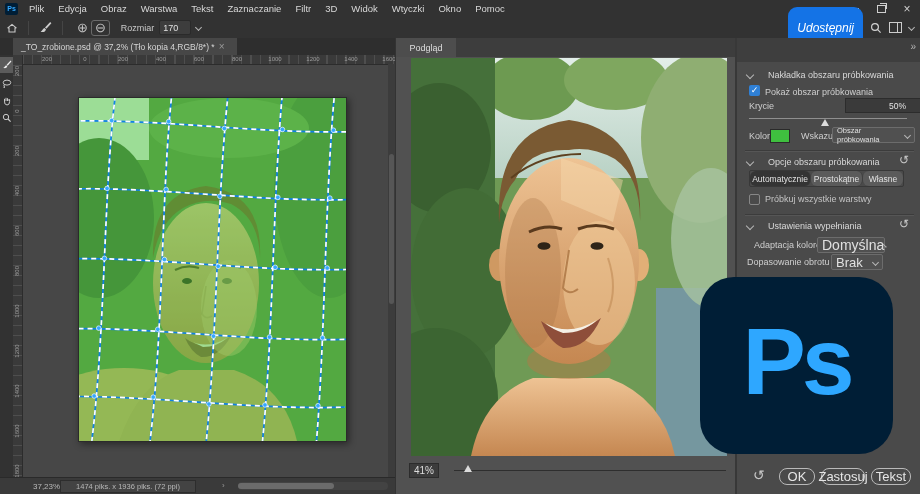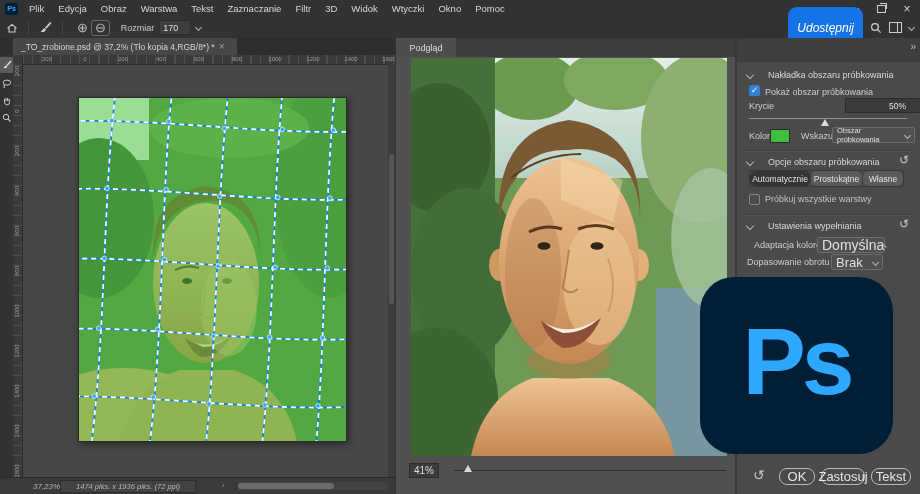--- a/index.html
+++ b/index.html
@@ -52,21 +52,21 @@
   .ruler-corner{position:absolute;top:0;left:0;width:9px;height:9px;background:#3a3a3a;z-index:2;}
   .rt-num{position:absolute;top:1px;transform:translateX(-50%);font-size:6px;color:#9a9a9a;}
   .rl-num{position:absolute;left:-4px;width:16px;text-align:center;transform:rotate(-90deg);
           font-size:6px;color:#9a9a9a;}
   .artboard{position:absolute;left:65px;top:42px;width:267px;height:343px;background:#6c9853;
             box-shadow:2px 2px 7px rgba(0,0,0,.45);border:1px solid #2b2b2b;}
   .vscroll{position:absolute;right:0;top:9px;bottom:0;width:7px;background:#3c3c3c;}
   .vscroll .thumb{position:absolute;top:90px;left:1px;width:5px;height:150px;background:#565656;border-radius:3px;}
   
   .statusbar{position:absolute;bottom:0;left:0;width:395px;height:16px;background:#3a3a3a;
-             border-top:1px solid #2a2a2a;font-size:8px;color:#b8b8b8;font-style:italic;}
+             border-top:1px solid #2a2a2a;font-size:8px;color:#b8b8b8;}
   .sb-zoom{position:absolute;left:33px;top:4px;}
   .sb-info{position:absolute;left:60px;top:2px;width:134px;height:11px;background:#434343;
            border:1px solid #2d2d2d;display:flex;align-items:center;justify-content:center;font-size:7.5px;}
   .sb-arrow{position:absolute;left:222px;top:3px;color:#9a9a9a;font-size:8px;}
   .hscroll{position:absolute;left:238px;top:4px;width:150px;height:8px;background:#434343;border-radius:4px;}
   .hscroll .thumb{position:absolute;left:0;top:1px;width:96px;height:6px;background:#6b6b6b;border-radius:3px;}
   
   .preview-panel{position:absolute;left:395px;top:38px;width:340px;height:456px;background:#515151;
                  border-left:1px solid #333;}
   .pv-tabbar{position:absolute;top:0;left:0;right:0;height:19px;background:#3d3d3d;}

